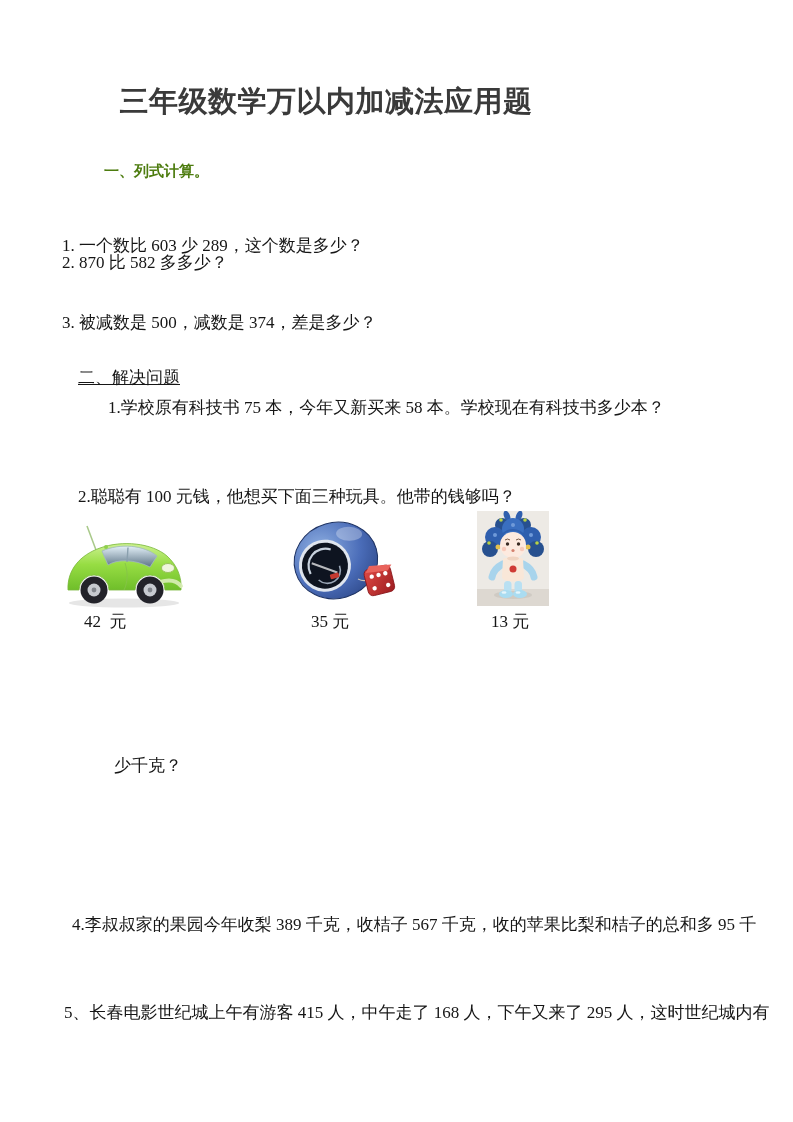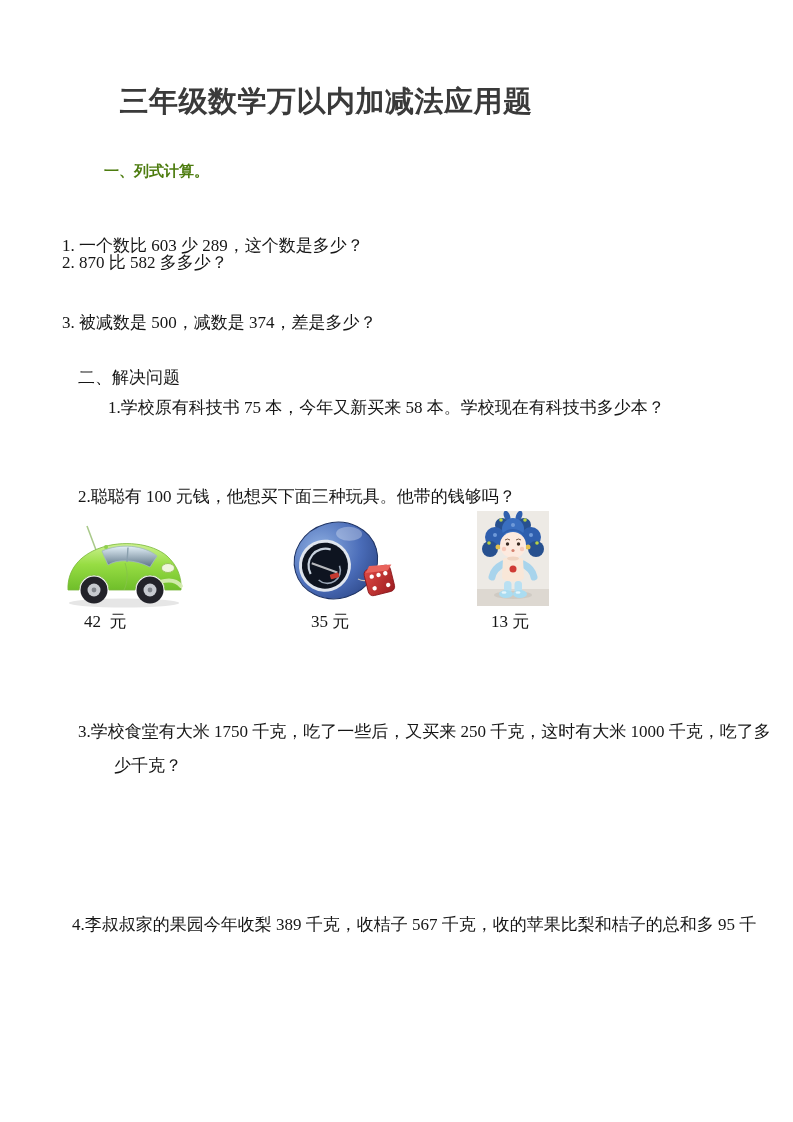--- a/index.html
+++ b/index.html
@@ -44,21 +44,21 @@
     font-weight: bold;
     font-size: 15px;
     line-height: 21px;
     color: #4d7c0f;
     margin-left: 40px;
   }
   .sec1-heading { top: 160px; left: 64px; }
   .calc-1 { top: 192px; left: 62px; margin-top: 43px; }
   .calc-2 { top: 252px; left: 62px; }
   .calc-3 { top: 312px; left: 62px; }
-  .sec2-heading { top: 367px; left: 78px; }
+  .sec2-heading { top: 367px; left: 78px; text-decoration: underline; }
   .q1  { top: 397px; left: 70px; margin-left: 38px; }
   .q2  { top: 486px; left: 78px; }
   .q3a { top: 721px; left: 78px; }
   .q3b { top: 755px; left: 114px; }
   .q4a { top: 874px; left: 72px; margin-top: 40px; }
   .q4b { top: 908px; left: 97px; }
   .q5  { top: 1002px; left: 64px; }
   .price {
     position: absolute;
     top: 611px;
@@ -206,17 +206,17 @@
       <ellipse cx="43" cy="83" rx="7" ry="4" fill="#aadcf1"></ellipse>
       <ellipse cx="27" cy="81.5" rx="2.5" ry="1.2" fill="#ffffff" opacity="0.7"></ellipse>
       <ellipse cx="41" cy="81.5" rx="2.5" ry="1.2" fill="#ffffff" opacity="0.7"></ellipse>
     </svg>
   </figure>
 
   <div class="price price-car">42  元</div>
   <div class="price price-yoyo">35 元</div>
   <div class="price price-doll">13 元</div>
 
-  <div class="line q3a">3.学校食堂有大米 1750 千克，吃了一些后，又买来 250 千克，这时有大米 1000 千克，吃了多</div>
   <div class="line q3b">少千克？</div>
   <div class="line q4a">4.李叔叔家的果园今年收梨 389 千克，收桔子 567 千克，收的苹果比梨和桔子的总和多 95 千</div>
+  <div class="line q5">5、长春电影世纪城上午有游客 415 人，中午走了 168 人，下午又来了 295 人，这时世纪城内有</div>
 
 </div>
 
 </body></html>

